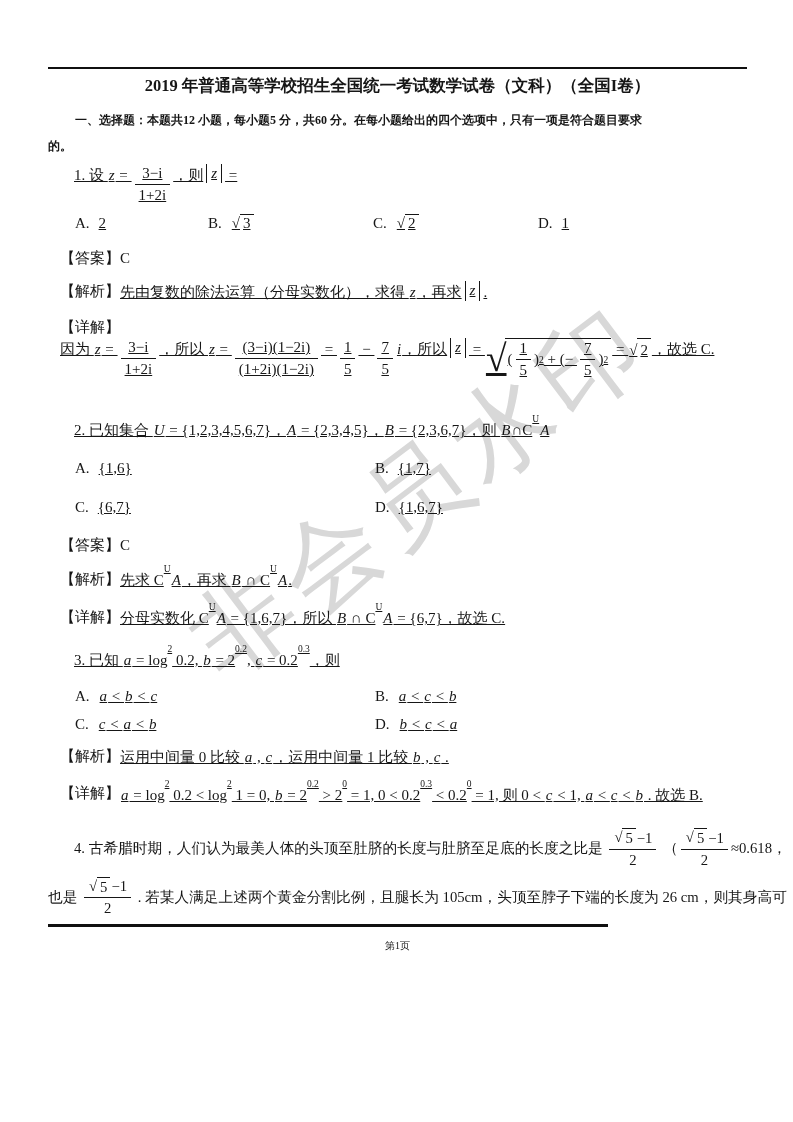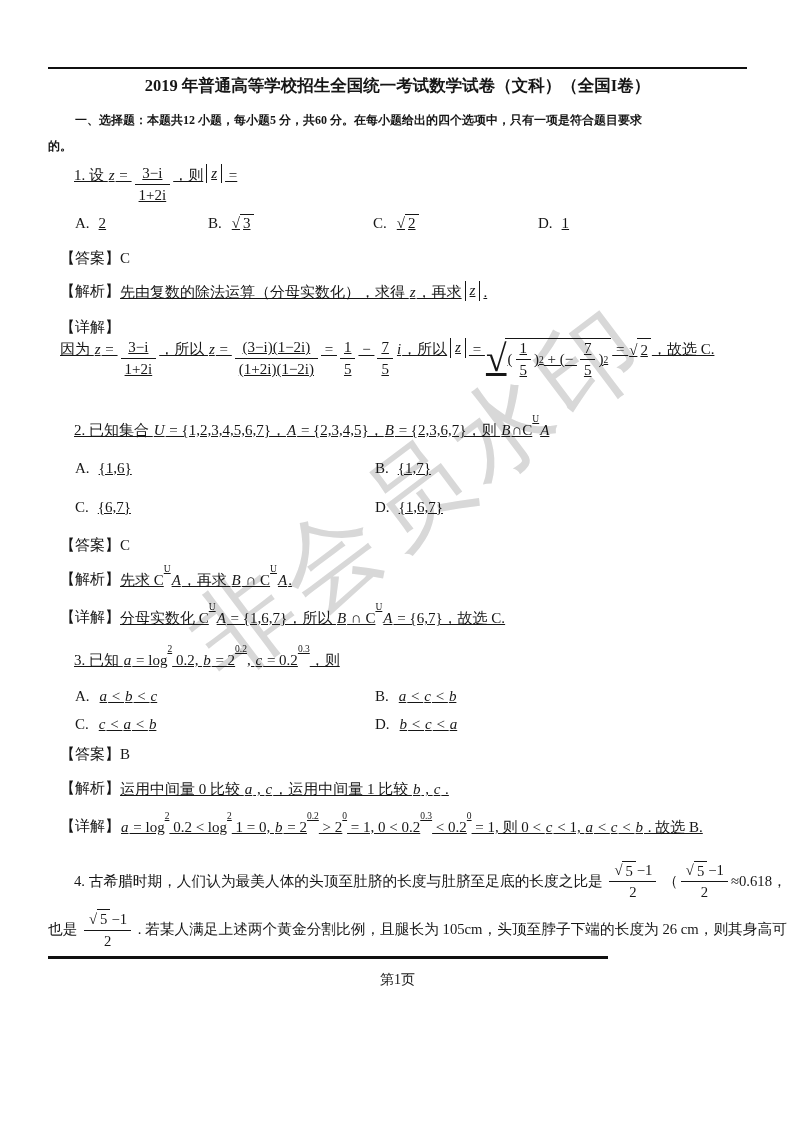--- a/index.html
+++ b/index.html
@@ -36,21 +36,21 @@
   .frac{display:inline-flex;flex-direction:column;align-items:stretch;vertical-align:middle;margin:0 3px;line-height:1.25;}
   .fn{display:flex;align-items:center;justify-content:center;border-bottom:1px solid #161616;padding:0 4px 1px;}
   .fd{display:flex;align-items:center;justify-content:center;padding:1px 4px 0;}
   .sqrt{display:inline-flex;align-items:center;vertical-align:middle;margin:0 1px;}
   .rad{line-height:1;}
   .radc{display:inline-flex;align-items:center;border-top:1.3px solid #161616;padding:0 3px;}
   .sqrt.big .rad{font-size:250%;margin-right:-2px;}
   .abs{display:inline-flex;align-items:center;border-left:1.3px solid #161616;border-right:1.3px solid #161616;padding:1px 3px;margin:0 3px;line-height:1.15;}
   .q4line{display:flex;align-items:center;font-size:14.7px;}
   .q4line.indent{padding-left:26px;}
-  .footer{text-align:center;font-size:14px;}
+  .footer{text-align:center;font-size:10px;}
 </style>
 </head>
 <body>
 
 <div class="page">
   <div class="watermark">非会员水印</div>
   <div class="content">
 
     <div class="rule-top" style="margin-top:67px"></div>
     <div class="title" style="margin-top:5px">2019 年普通高等学校招生全国统一考试数学试卷（文科）（全国I卷）</div>
@@ -306,23 +306,20 @@
       <div class="opt">
         <span class="opt-label">D.</span>
         <span class="fline">
             <span class="mvar">b</span>
             <span class="mtxt"> &lt; </span>
             <span class="mvar">c</span>
             <span class="mtxt"> &lt; </span>
             <span class="mvar">a</span>
           </span>
       </div>
-    </div>
-    <div class="meta" style="margin-top:10px">
-      <span class="mlabel">【答案】</span><span>B</span>
     </div>
     <div class="meta" style="margin-top:12px">
       <span class="mlabel">【解析】</span><span class="fline">
           <span class="mtxt">运用中间量 0 比较 </span>
           <span class="mvar">a</span>
           <span class="mtxt"> , </span>
           <span class="mvar">c</span>
           <span class="mtxt">，运用中间量 1 比较 </span>
           <span class="mvar">b</span>
           <span class="mtxt"> , </span>

